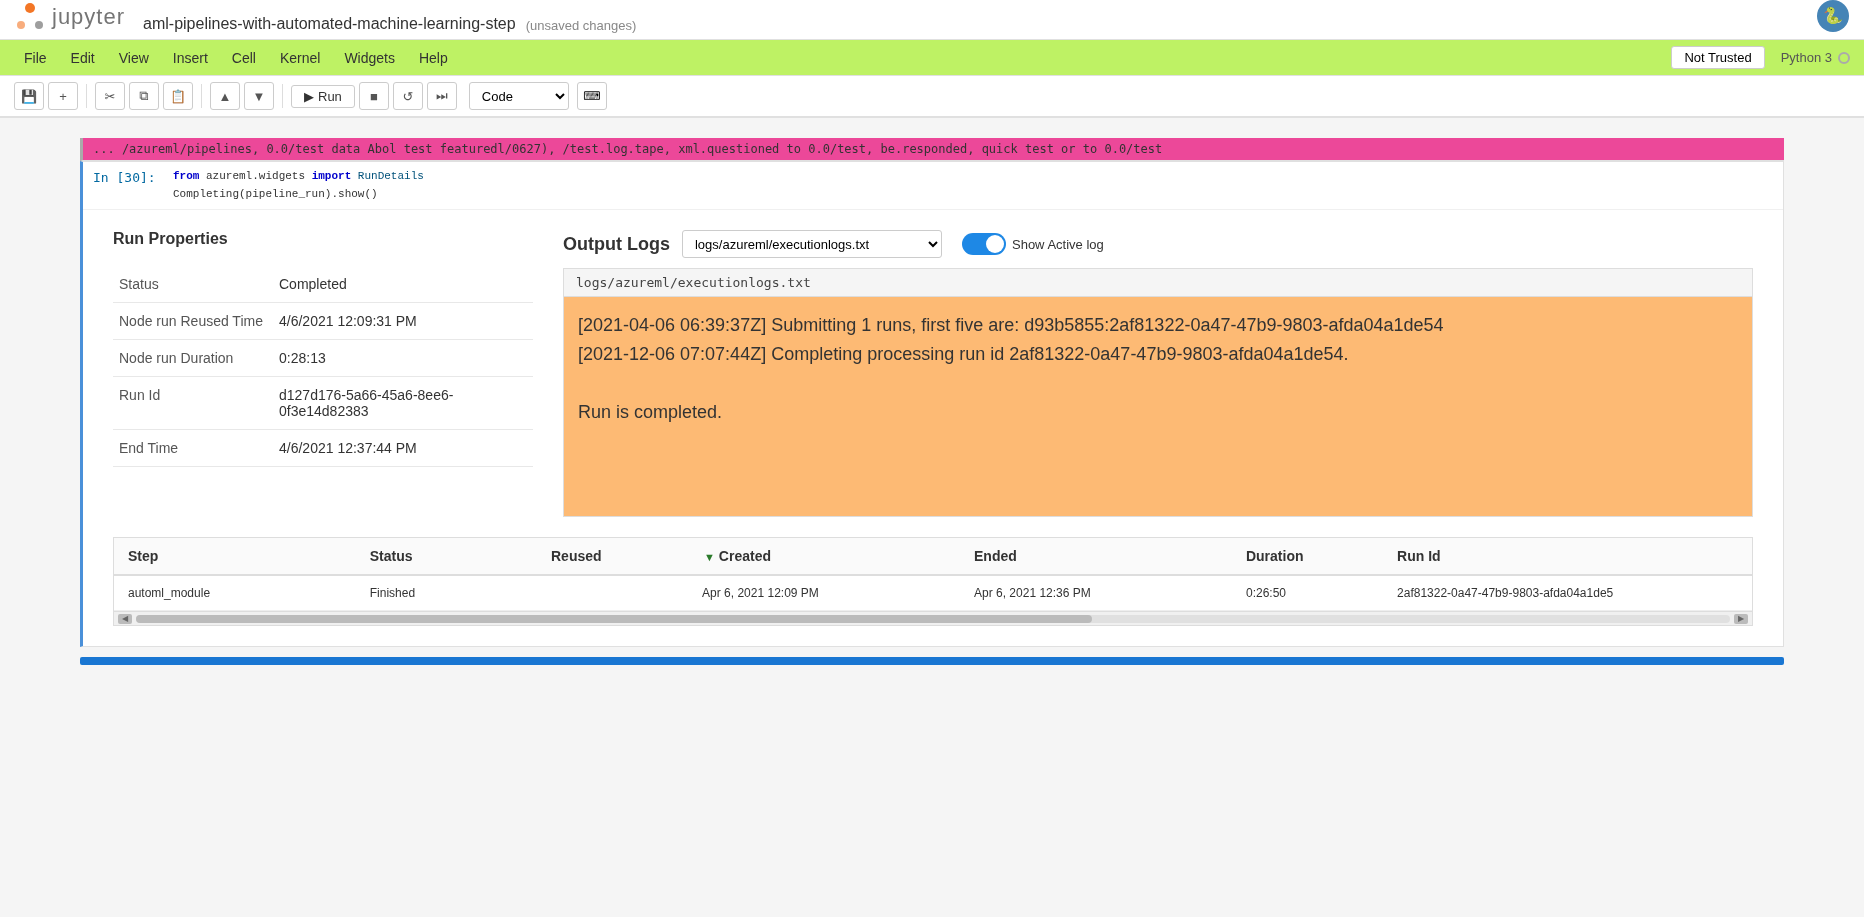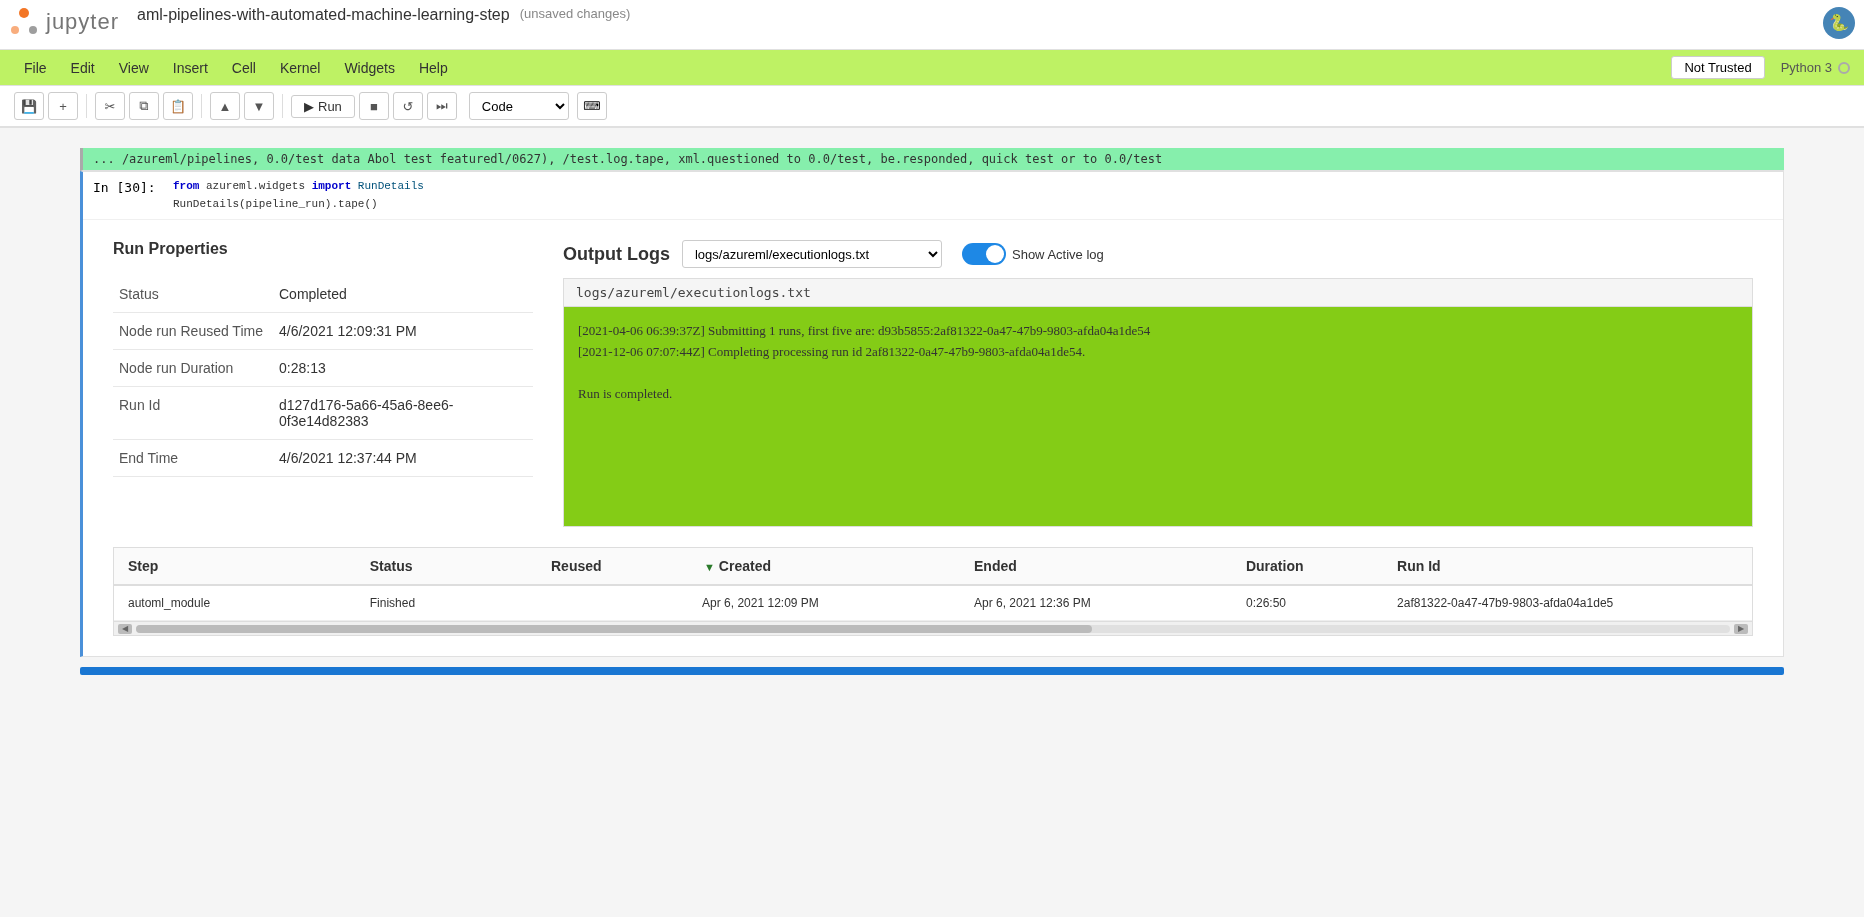--- a/index.html
+++ b/index.html
@@ -6,25 +6,25 @@
     body {
       font-family: -apple-system, BlinkMacSystemFont, 'Segoe UI', Arial, sans-serif;
       font-size: 14px;
       background: #f5f5f5;
       color: #333;
     }
 
     
     .top-bar {
       display: flex;
-      align-items: flex-start;
+      align-items: flex-end;
       background: #fff;
       border-bottom: 1px solid #e0e0e0;
-      padding: 6px 8px;
-      height: 50px;
+      padding: 6px 14px;
+      height: 40px;
     }
     .jupyter-logo {
       display: flex;
       align-items: center;
       gap: 6px;
       margin-right: 18px;
     }
     .jupyter-icon {
       width: 32px;
       height: 32px;
@@ -161,21 +161,21 @@
 
     
     .notebook-area {
       background: #f5f5f5;
       min-height: calc(917px - 130px);
       padding: 20px 0;
     }
 
     
     .scrolled-output-line {
-      background: #86efac;
+      background: #ec4899;
       border-left: 3px solid #aaa;
       margin: 0 80px 0 80px;
       padding: 4px 10px;
       font-size: 12px;
       color: #333;
       font-family: monospace;
       white-space: nowrap;
       overflow: hidden;
       text-overflow: ellipsis;
       border-bottom: 1px solid #e0e0e0;
@@ -190,21 +190,21 @@
     }
     .cell-input {
       display: flex;
       align-items: flex-start;
       padding: 6px 10px;
       border-bottom: 1px solid #f0f0f0;
     }
     .cell-prompt {
       font-family: monospace;
       font-size: 13px;
-      color: #000000;
+      color: #0369a1;
       min-width: 80px;
       padding-top: 2px;
       flex-shrink: 0;
     }
     .cell-code {
       font-family: 'Courier New', monospace;
       font-size: 11px;
       color: #333;
       flex: 1;
       line-height: 1.6;
@@ -317,26 +317,26 @@
       border: 1px solid #ddd;
       padding: 6px 12px;
       font-size: 13px;
       color: #444;
       font-family: monospace;
     }
     .log-content {
       border: 1px solid #ddd;
       border-top: none;
       padding: 14px;
-      font-family: Liberation Serif, serif;
-      font-size: 13px;
+      font-family: Liberation Sans, sans-serif;
+      font-size: 18px;
       color: #333;
       line-height: 1.6;
       min-height: 220px;
-      background: #84cc16;
+      background: #fdba74;
     }
 
     
     .step-section {
       margin-top: 16px;
     }
     .step-table-wrap {
       border: 1px solid #ddd;
       overflow: hidden;
       position: relative;
@@ -488,21 +488,21 @@
 
     <div class="cell-input">
       <span class="cell-prompt">In [30]:</span>
       <div class="cell-code">
         <div>
           <span class="kw-from">from</span>
           <span> azureml.widgets </span>
           <span class="kw-import">import</span>
           <span class="cls-name"> RunDetails</span>
         </div>
-        <div>RunDetails(pipeline_run).tape()</div>
+        <div>Completing(pipeline_run).show()</div>
       </div>
     </div>
 
     <div class="cell-output">
       <div class="run-details-widget">
 
         <div class="widget-layout">
 
           <div class="run-properties">
             <div class="run-properties-title">Run Properties</div>

